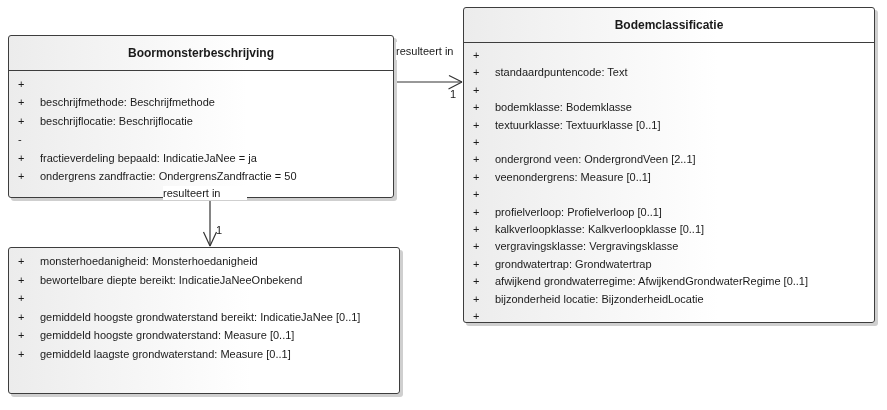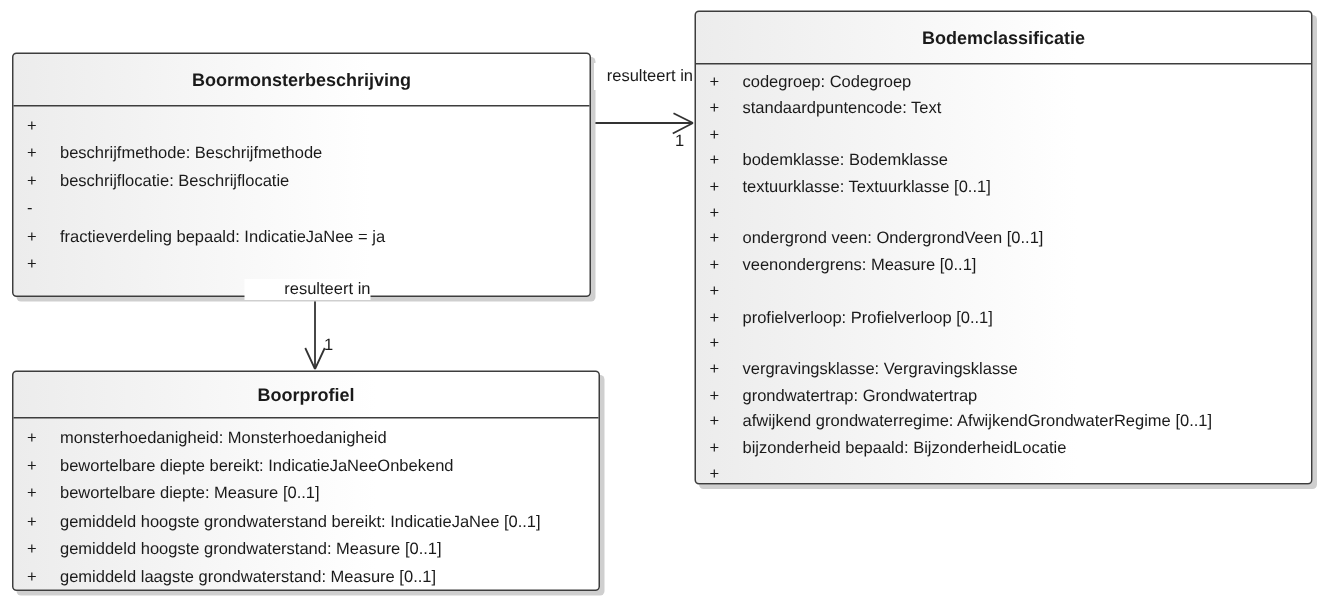--- a/index.html
+++ b/index.html
@@ -28,21 +28,21 @@
   .box1 .attr-row{line-height:18.4px;}
   .box2{left:463px;top:7px;width:412px;height:316px;}
   .box2 .uml-title{height:34px;text-align:center;}
   .box2 .attr-row{line-height:17.4px;}
   .box3{left:8px;top:247px;width:392px;height:147px;}
   .box3 .uml-title{height:30px;}
   .box3 .attr-row{line-height:18.6px;}
   svg.connectors{position:absolute;left:0;top:0;pointer-events:none;}
   .conn-label{
     position:absolute;font-size:11px;color:var(--text,#1a1a1a);
-    background:#fff;text-align:right;
+    background:#fff;text-align:left;
   }
   .h-label{left:396px;top:42px;width:66px;line-height:18px;}
   .v-label{left:163px;top:186px;width:84px;line-height:14px;}
   .mult{position:absolute;font-size:11px;color:var(--text,#1a1a1a);}
   .m1{left:450px;top:88px;}
   .m2{left:216px;top:224px;}
 </style>
 </head>
 <body>
 
@@ -79,31 +79,31 @@
           <span class="vis">-</span>
         </div>
 
         <div class="attr-row">
           <span class="vis">+</span>
           <span class="attr-text">fractieverdeling bepaald: IndicatieJaNee = ja</span>
         </div>
 
         <div class="attr-row">
           <span class="vis">+</span>
+          <span class="attr-text">ondergrens zandfractie: OndergrensZandfractie = 50</span>
         </div>
       </div>
   </div>
 
   <div class="uml-class box2">
     <div class="uml-title">Bodemclassificatie</div>
     <div class="uml-attrs">
 
         <div class="attr-row">
           <span class="vis">+</span>
-          <span class="attr-text">codegroep: Codegroep</span>
         </div>
 
         <div class="attr-row">
           <span class="vis">+</span>
           <span class="attr-text">standaardpuntencode: Text</span>
         </div>
 
         <div class="attr-row">
           <span class="vis">+</span>
         </div>
@@ -117,84 +117,83 @@
           <span class="vis">+</span>
           <span class="attr-text">textuurklasse: Textuurklasse [0..1]</span>
         </div>
 
         <div class="attr-row">
           <span class="vis">+</span>
         </div>
 
         <div class="attr-row">
           <span class="vis">+</span>
-          <span class="attr-text">ondergrond veen: OndergrondVeen [0..1]</span>
+          <span class="attr-text">ondergrond veen: OndergrondVeen [2..1]</span>
         </div>
 
         <div class="attr-row">
           <span class="vis">+</span>
           <span class="attr-text">veenondergrens: Measure [0..1]</span>
         </div>
 
         <div class="attr-row">
           <span class="vis">+</span>
         </div>
 
         <div class="attr-row">
           <span class="vis">+</span>
           <span class="attr-text">profielverloop: Profielverloop [0..1]</span>
         </div>
 
         <div class="attr-row">
           <span class="vis">+</span>
+          <span class="attr-text">kalkverloopklasse: Kalkverloopklasse [0..1]</span>
         </div>
 
         <div class="attr-row">
           <span class="vis">+</span>
           <span class="attr-text">vergravingsklasse: Vergravingsklasse</span>
         </div>
 
         <div class="attr-row">
           <span class="vis">+</span>
           <span class="attr-text">grondwatertrap: Grondwatertrap</span>
         </div>
 
         <div class="attr-row">
           <span class="vis">+</span>
           <span class="attr-text">afwijkend grondwaterregime: AfwijkendGrondwaterRegime [0..1]</span>
         </div>
 
         <div class="attr-row">
           <span class="vis">+</span>
-          <span class="attr-text">bijzonderheid bepaald: BijzonderheidLocatie</span>
+          <span class="attr-text">bijzonderheid locatie: BijzonderheidLocatie</span>
         </div>
 
         <div class="attr-row">
           <span class="vis">+</span>
         </div>
       </div>
   </div>
 
   <div class="uml-class box3">
-    <div class="uml-title">Boorprofiel</div>
     <div class="uml-attrs">
 
         <div class="attr-row">
           <span class="vis">+</span>
           <span class="attr-text">monsterhoedanigheid: Monsterhoedanigheid</span>
         </div>
 
         <div class="attr-row">
           <span class="vis">+</span>
           <span class="attr-text">bewortelbare diepte bereikt: IndicatieJaNeeOnbekend</span>
         </div>
 
         <div class="attr-row">
           <span class="vis">+</span>
-          <span class="attr-text">bewortelbare diepte: Measure [0..1]</span>
         </div>
 
         <div class="attr-row">
           <span class="vis">+</span>
           <span class="attr-text">gemiddeld hoogste grondwaterstand bereikt: IndicatieJaNee [0..1]</span>
         </div>
 
         <div class="attr-row">
           <span class="vis">+</span>
           <span class="attr-text">gemiddeld hoogste grondwaterstand: Measure [0..1]</span>

